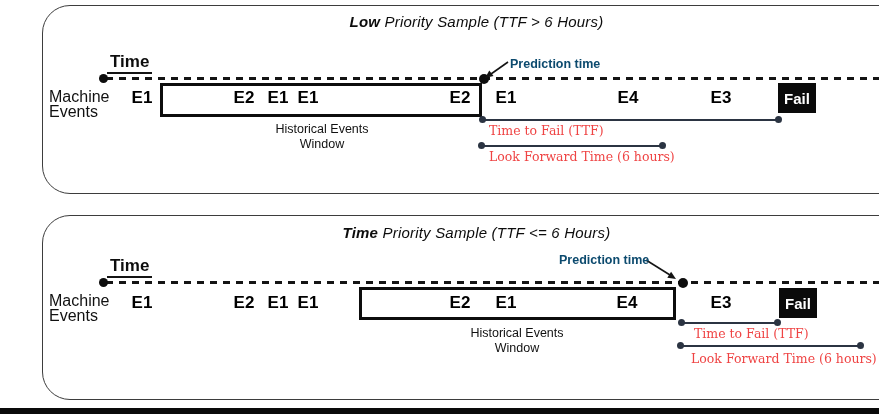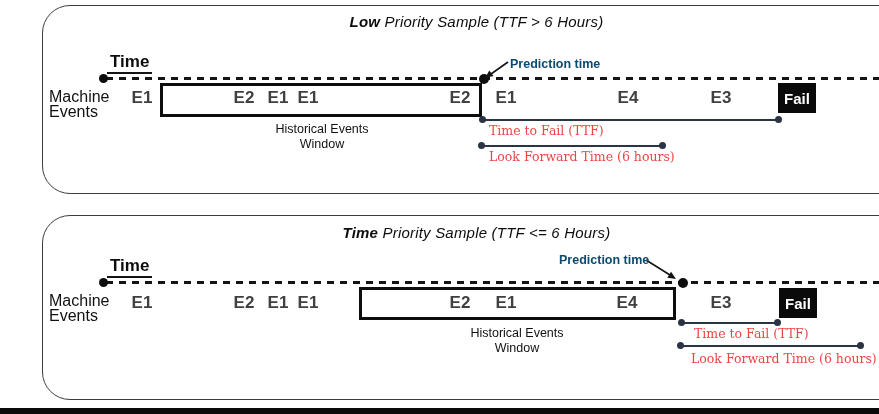--- a/index.html
+++ b/index.html
@@ -30,21 +30,21 @@
   .arrow-right{
     position:absolute; width:0; height:0;
     border-top:5.5px solid transparent; border-bottom:5.5px solid transparent;
     border-left:10px solid #141414;
   }
   .row-label{
     position:absolute; font-size:16px; line-height:15px; color:#111;
   }
   .event{
     position:absolute; width:48px; text-align:center;
-    font-size:17px; font-weight:bold; color:#404040; line-height:20px;
+    font-size:17px; font-weight:bold; color:#000000; line-height:20px;
   }
   .hist-box{
     position:absolute; border:3px solid #0d0d0d; background:transparent;
     box-sizing:border-box;
   }
   .window-label{
     position:absolute; width:200px; text-align:center;
     font-size:12.5px; line-height:15px; color:#111;
   }
   .pred-text{

